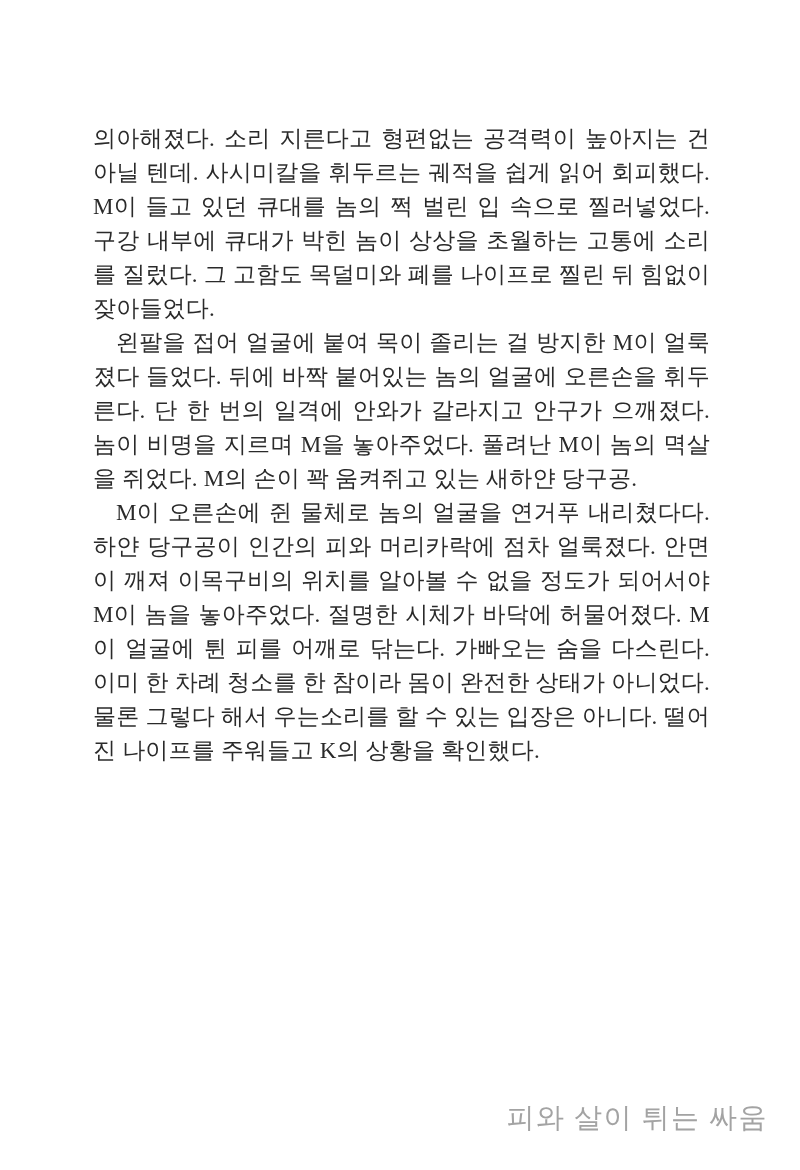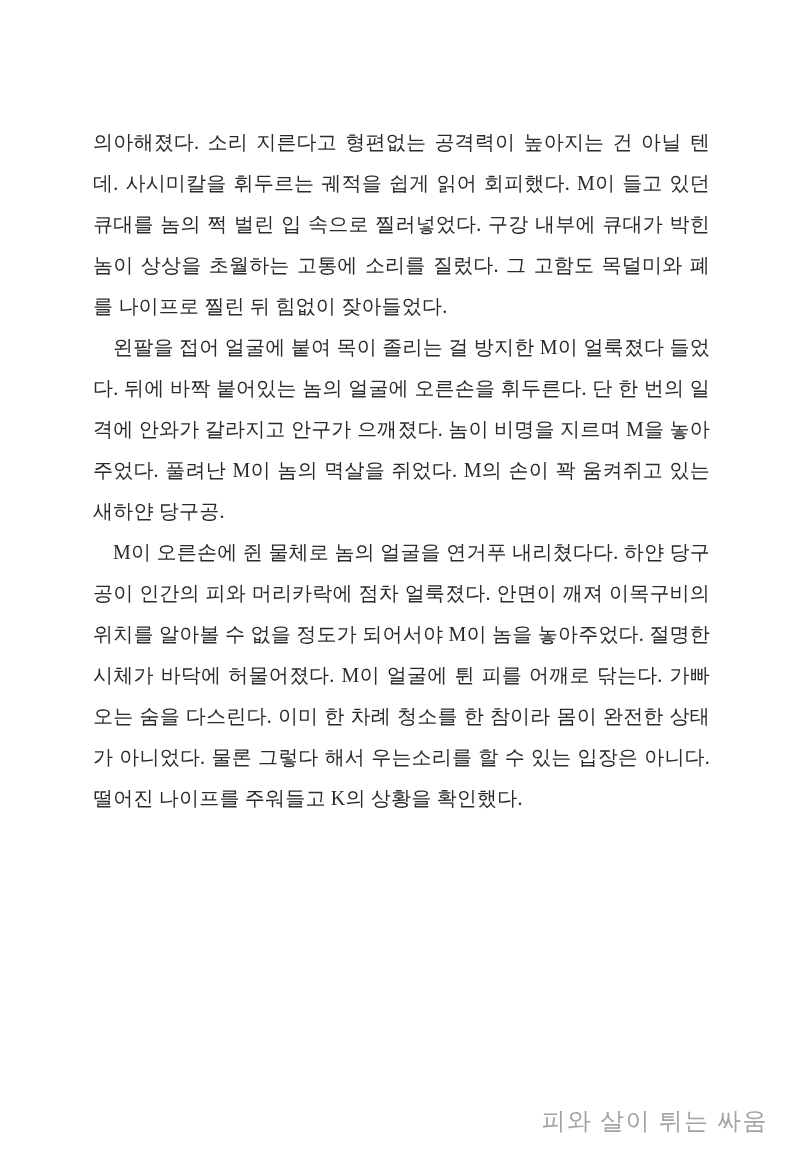--- a/index.html
+++ b/index.html
@@ -14,39 +14,39 @@
     background: #ffffff;
     overflow: hidden;
     font-family: "Liberation Serif", "DejaVu Serif", serif;
   }
   .text-block {
     position: absolute;
     left: 93px;
     top: 122px;
     width: 617px;
     color: #2a2a2a;
-    font-size: 20px;
-    line-height: 41px;
+    font-size: 23px;
+    line-height: 34px;
     text-align: justify;
     word-break: break-all;
     letter-spacing: 0.2px;
   }
   .para {
     margin: 0;
     padding: 0;
   }
   .para.indent {
     text-indent: 1em;
   }
   .chapter-footer {
     position: absolute;
     right: 32px;
     bottom: 33px;
     color: #a3a3a3;
-    font-size: 24px;
+    font-size: 28px;
     letter-spacing: 1.5px;
     white-space: nowrap;
   }
 </style>
 </head>
 <body>
 
 <div class="page" style="background: rgb(255, 255, 255);">
   <main class="text-block" id="paragraphs" style="color: rgb(42, 42, 42);">
       <p class="para">의아해졌다. 소리 지른다고 형편없는 공격력이 높아지는 건 아닐 텐데. 사시미칼을 휘두르는 궤적을 쉽게 읽어 회피했다. M이 들고 있던 큐대를 놈의 쩍 벌린 입 속으로 찔러넣었다. 구강 내부에 큐대가 박힌 놈이 상상을 초월하는 고통에 소리를 질렀다. 그 고함도 목덜미와 폐를 나이프로 찔린 뒤 힘없이 잦아들었다.</p>

